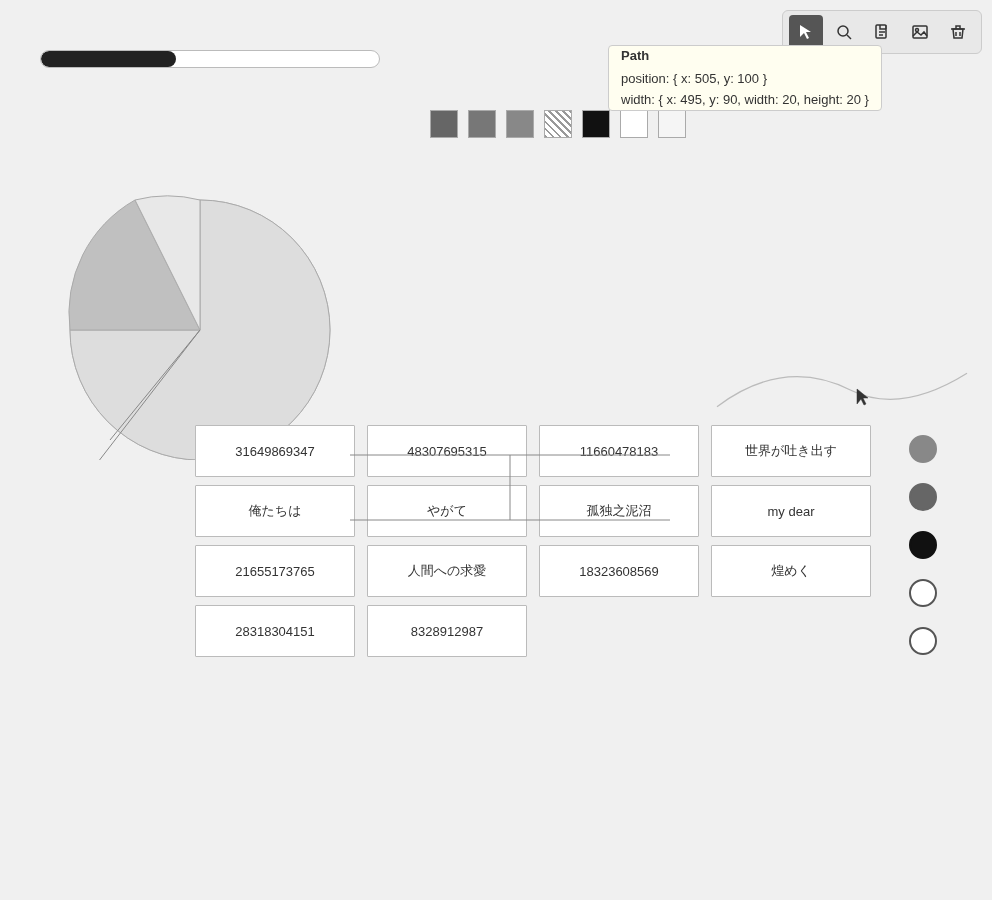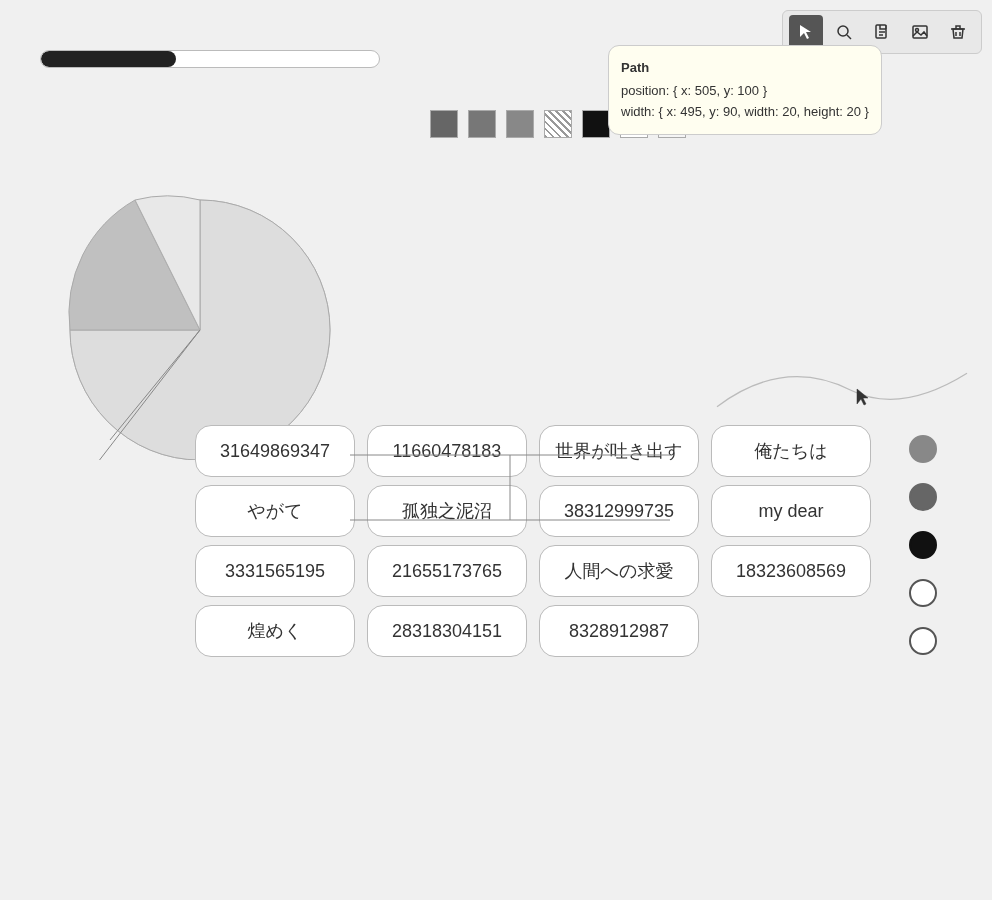--- a/index.html
+++ b/index.html
@@ -62,22 +62,22 @@
       width: 40%;
     }
 
     
     #tooltip {
       position: absolute;
       top: 45px;
       left: 608px;
       background: #fffef0;
       border: 1px solid #ccc;
-      border-radius: 11px;
-      padding: 12px 12px;
+      border-radius: 4px;
+      padding: 0 12px;
       font-size: 13px;
       line-height: 1.6;
       color: #333;
       z-index: 100;
     }
 
     
     #swatches {
       position: absolute;
       top: 110px;
@@ -135,26 +135,26 @@
       position: absolute;
       top: 425px;
       left: 195px;
       display: grid;
       grid-template-columns: repeat(4, 160px);
       grid-template-rows: repeat(5, 52px);
       gap: 8px 12px;
     }
     .cell {
       border: 1px solid #bbb;
-      border-radius: 16px;
+      border-radius: 1px;
       background: #fff;
       display: flex;
       align-items: center;
       justify-content: center;
-      font-size: 18px;
+      font-size: 13px;
       color: #333;
       padding: 4px 8px;
       cursor: pointer;
       white-space: nowrap;
     }
 
     
     #circles {
       position: absolute;
       top: 435px;
@@ -283,30 +283,29 @@
 
   <line x1="170" y1="35" x2="330" y2="35" stroke="#888" stroke-width="1"></line>
   <line x1="330" y1="35" x2="490" y2="35" stroke="#888" stroke-width="1"></line>
   <line x1="330" y1="35" x2="330" y2="100" stroke="#888" stroke-width="1"></line>
   <line x1="170" y1="100" x2="490" y2="100" stroke="#888" stroke-width="1"></line>
 </svg>
 
 <div id="grid">
 
   <div class="cell">31649869347</div>
+  <div class="cell">48307695315</div>
   <div class="cell">11660478183</div>
   <div class="cell">世界が吐き出す</div>
 
   <div class="cell">俺たちは</div>
   <div class="cell">やがて</div>
   <div class="cell">孤独之泥沼</div>
 
-  <div class="cell">38312999735</div>
   <div class="cell">my dear</div>
-  <div class="cell">3331565195</div>
   <div class="cell">21655173765</div>
 
   <div class="cell">人間への求愛</div>
   <div class="cell">18323608569</div>
   <div class="cell">煌めく</div>
   <div class="cell">28318304151</div>
 
   <div class="cell">8328912987</div>
 </div>
 

